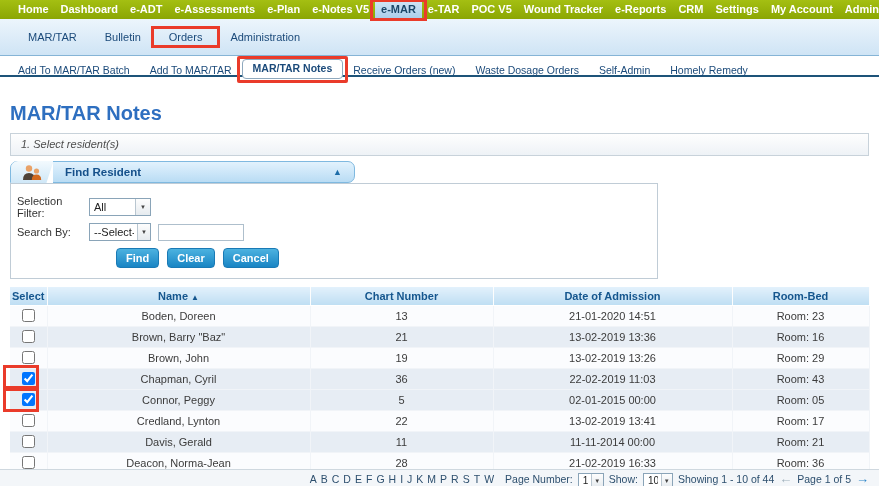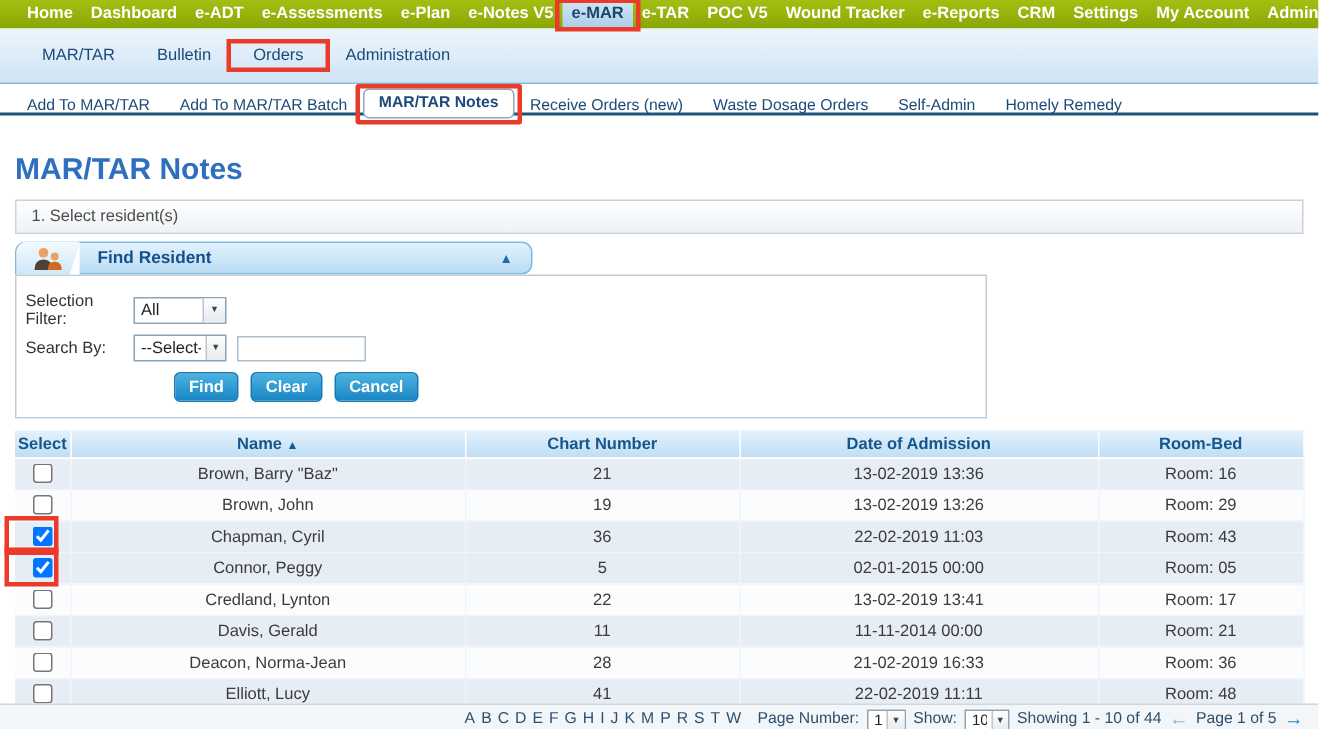--- a/index.html
+++ b/index.html
@@ -38,21 +38,21 @@
   
   .ann-nav, .ann-sn, .ann-tab { position:relative; }
   .ann-nav::after{ content:''; position:absolute; top:-1px; bottom:-2px; left:-5px; right:-5px; border:3px solid #ea3b2a; z-index:6; pointer-events:none; }
   .ann-sn::after{ content:''; position:absolute; top:-2px; bottom:-2px; left:-4px; right:-4px; border:3px solid #ea3b2a; z-index:6; pointer-events:none; }
   .ann-tab::after{ content:''; position:absolute; top:-4px; bottom:-5px; left:-6px; right:-6px; border:3px solid #ea3b2a; border-radius:2px; z-index:6; pointer-events:none; }
   
   .page-title{ margin:16px 0 0 10px; font-size:20px; font-weight:bold; color:#2e6fc0; }
   .step-box{
     margin:8px 10px 0; border:1px solid #c8d2da;
     background:linear-gradient(#fefefe,#eef2f6);
-    padding:4px 10px 5px; font-size:11px; color:#4d4d4d;
+    padding:4px 10px 5px; font-size:11px; color:#4d4d4d;font-style:italic;
   }
   
   .find-panel{ margin:5px 16px 0 10px; }
   .fr-header{
     width:345px; height:22px; display:flex; align-items:center;
     background:linear-gradient(#e2f2fd,#b9dcf4);
     border:1px solid #7fb9e0; border-radius:7px 7px 7px 0; cursor:pointer;
   }
   .fr-icon{
     position:relative; width:42px; height:22px; display:flex; align-items:center; justify-content:center;
@@ -147,22 +147,22 @@
 <div class="second-nav">
     <div class="sn-item">MAR/TAR</div>
     <div class="sn-item">Bulletin</div>
     <div class="sn-item ann-sn">Orders</div>
     <div class="sn-item">Administration</div>
   </div>
 
 <div class="tabbar">
   <div class="blue-line"></div>
   <div class="tabs-row">
+      <div class="tab">Add To MAR/TAR Batch</div>
       <div class="tab">Add To MAR/TAR</div>
-      <div class="tab">Add To MAR/TAR Batch</div>
       <div class="tab active ann-tab">MAR/TAR Notes</div>
       <div class="tab">Receive Orders (new)</div>
       <div class="tab">Waste Dosage Orders</div>
       <div class="tab">Self-Admin</div>
       <div class="tab">Homely Remedy</div>
     </div>
 </div>
 
 <h1 class="page-title">MAR/TAR Notes</h1>
 
@@ -218,20 +218,27 @@
       <th>Select</th>
       <th>
         <span>Name</span><span class="sort">▲</span>
       </th>
       <th>Chart Number</th>
       <th>Date of Admission</th>
       <th>Room-Bed</th>
     </tr>
   </thead>
   <tbody>
+      <tr class="odd">
+        <td><span class="cb-wrap"><input type="checkbox" style=""></span></td>
+        <td>Boden, Doreen</td>
+        <td>13</td>
+        <td>21-01-2020 14:51</td>
+        <td>Room: 23</td>
+      </tr>
       <tr class="even">
         <td><span class="cb-wrap"><input type="checkbox" style=""></span></td>
         <td>Brown, Barry "Baz"</td>
         <td>21</td>
         <td>13-02-2019 13:36</td>
         <td>Room: 16</td>
       </tr>
       <tr class="odd">
         <td><span class="cb-wrap"><input type="checkbox" style=""></span></td>
         <td>Brown, John</td>

